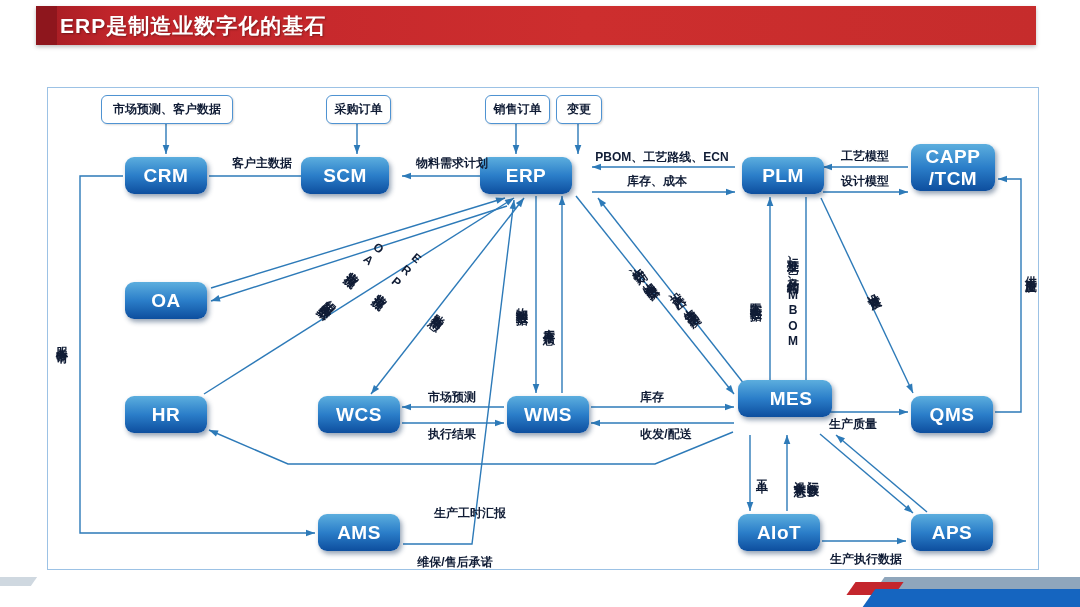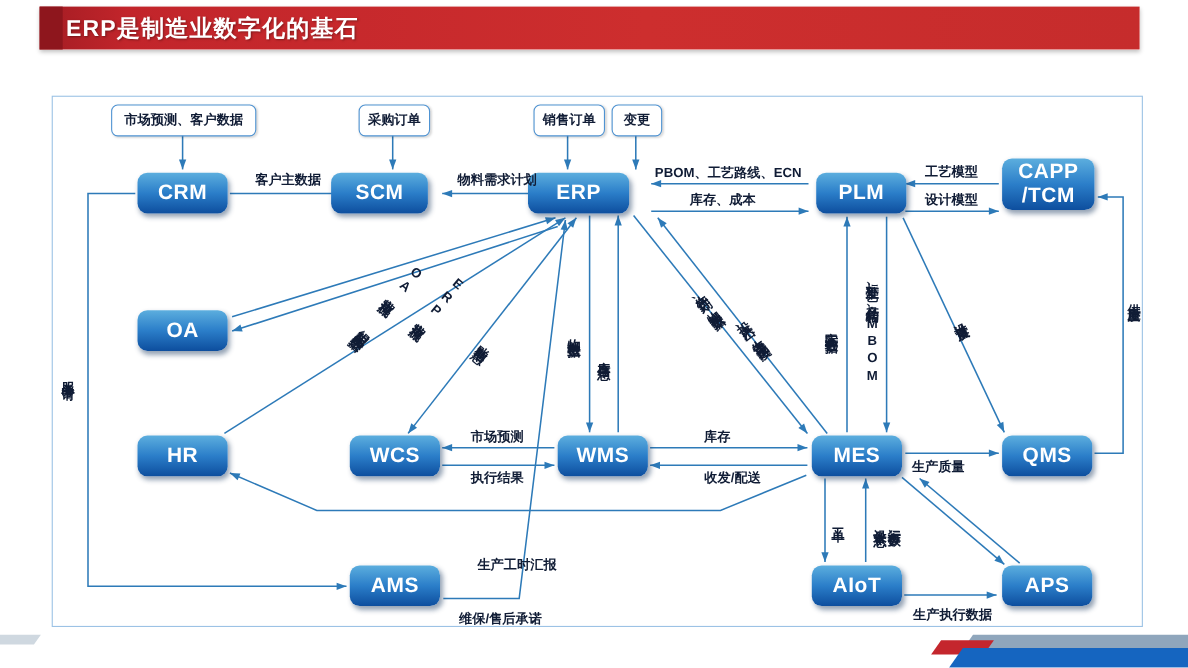--- a/index.html
+++ b/index.html
@@ -130,21 +130,21 @@
       <div class="node" style="left: 125px; top: 157px; width: 82px; height: 37px;">CRM</div>
       <div class="node" style="left: 301px; top: 157px; width: 88px; height: 37px;">SCM</div>
       <div class="node" style="left: 480px; top: 157px; width: 92px; height: 37px; text-align: center;">ERP</div>
       <div class="node" style="left: 742px; top: 157px; width: 82px; height: 37px;">PLM</div>
       <div class="node" style="left: 911px; top: 144px; width: 84px; height: 47px;">CAPP
 /TCM</div>
       <div class="node" style="left: 125px; top: 282px; width: 82px; height: 37px;">OA</div>
       <div class="node" style="left: 125px; top: 396px; width: 82px; height: 37px;">HR</div>
       <div class="node" style="left: 318px; top: 396px; width: 82px; height: 37px;">WCS</div>
       <div class="node" style="left: 507px; top: 396px; width: 82px; height: 37px;">WMS</div>
-      <div class="node" style="left: 738px; top: 396px; width: 82px; height: 37px;">MES</div>
+      <div class="node" style="left: 738px; top: 380px; width: 82px; height: 37px; padding-left: 12px;">MES</div>
       <div class="node" style="left: 911px; top: 396px; width: 82px; height: 37px;">QMS</div>
       <div class="node" style="left: 318px; top: 514px; width: 82px; height: 37px;">AMS</div>
       <div class="node" style="left: 738px; top: 514px; width: 82px; height: 37px;">AIoT</div>
       <div class="node" style="left: 911px; top: 514px; width: 82px; height: 37px;">APS</div>
     </div>
   <div id="labels-layer">
       <div class="elabel" style="left: 262px; top: 163px; transform: translate(-50%, -50%) rotate(0deg);">客户主数据</div>
       <div class="elabel" style="left: 452px; top: 163px; transform: translate(-50%, -50%) rotate(0deg);">物料需求计划</div>
       <div class="elabel" style="left: 662px; top: 157px; transform: translate(-50%, -50%) rotate(0deg);">PBOM、工艺路线、ECN</div>
       <div class="elabel" style="left: 657px; top: 181px; transform: translate(-50%, -50%) rotate(0deg);">库存、成本</div>

